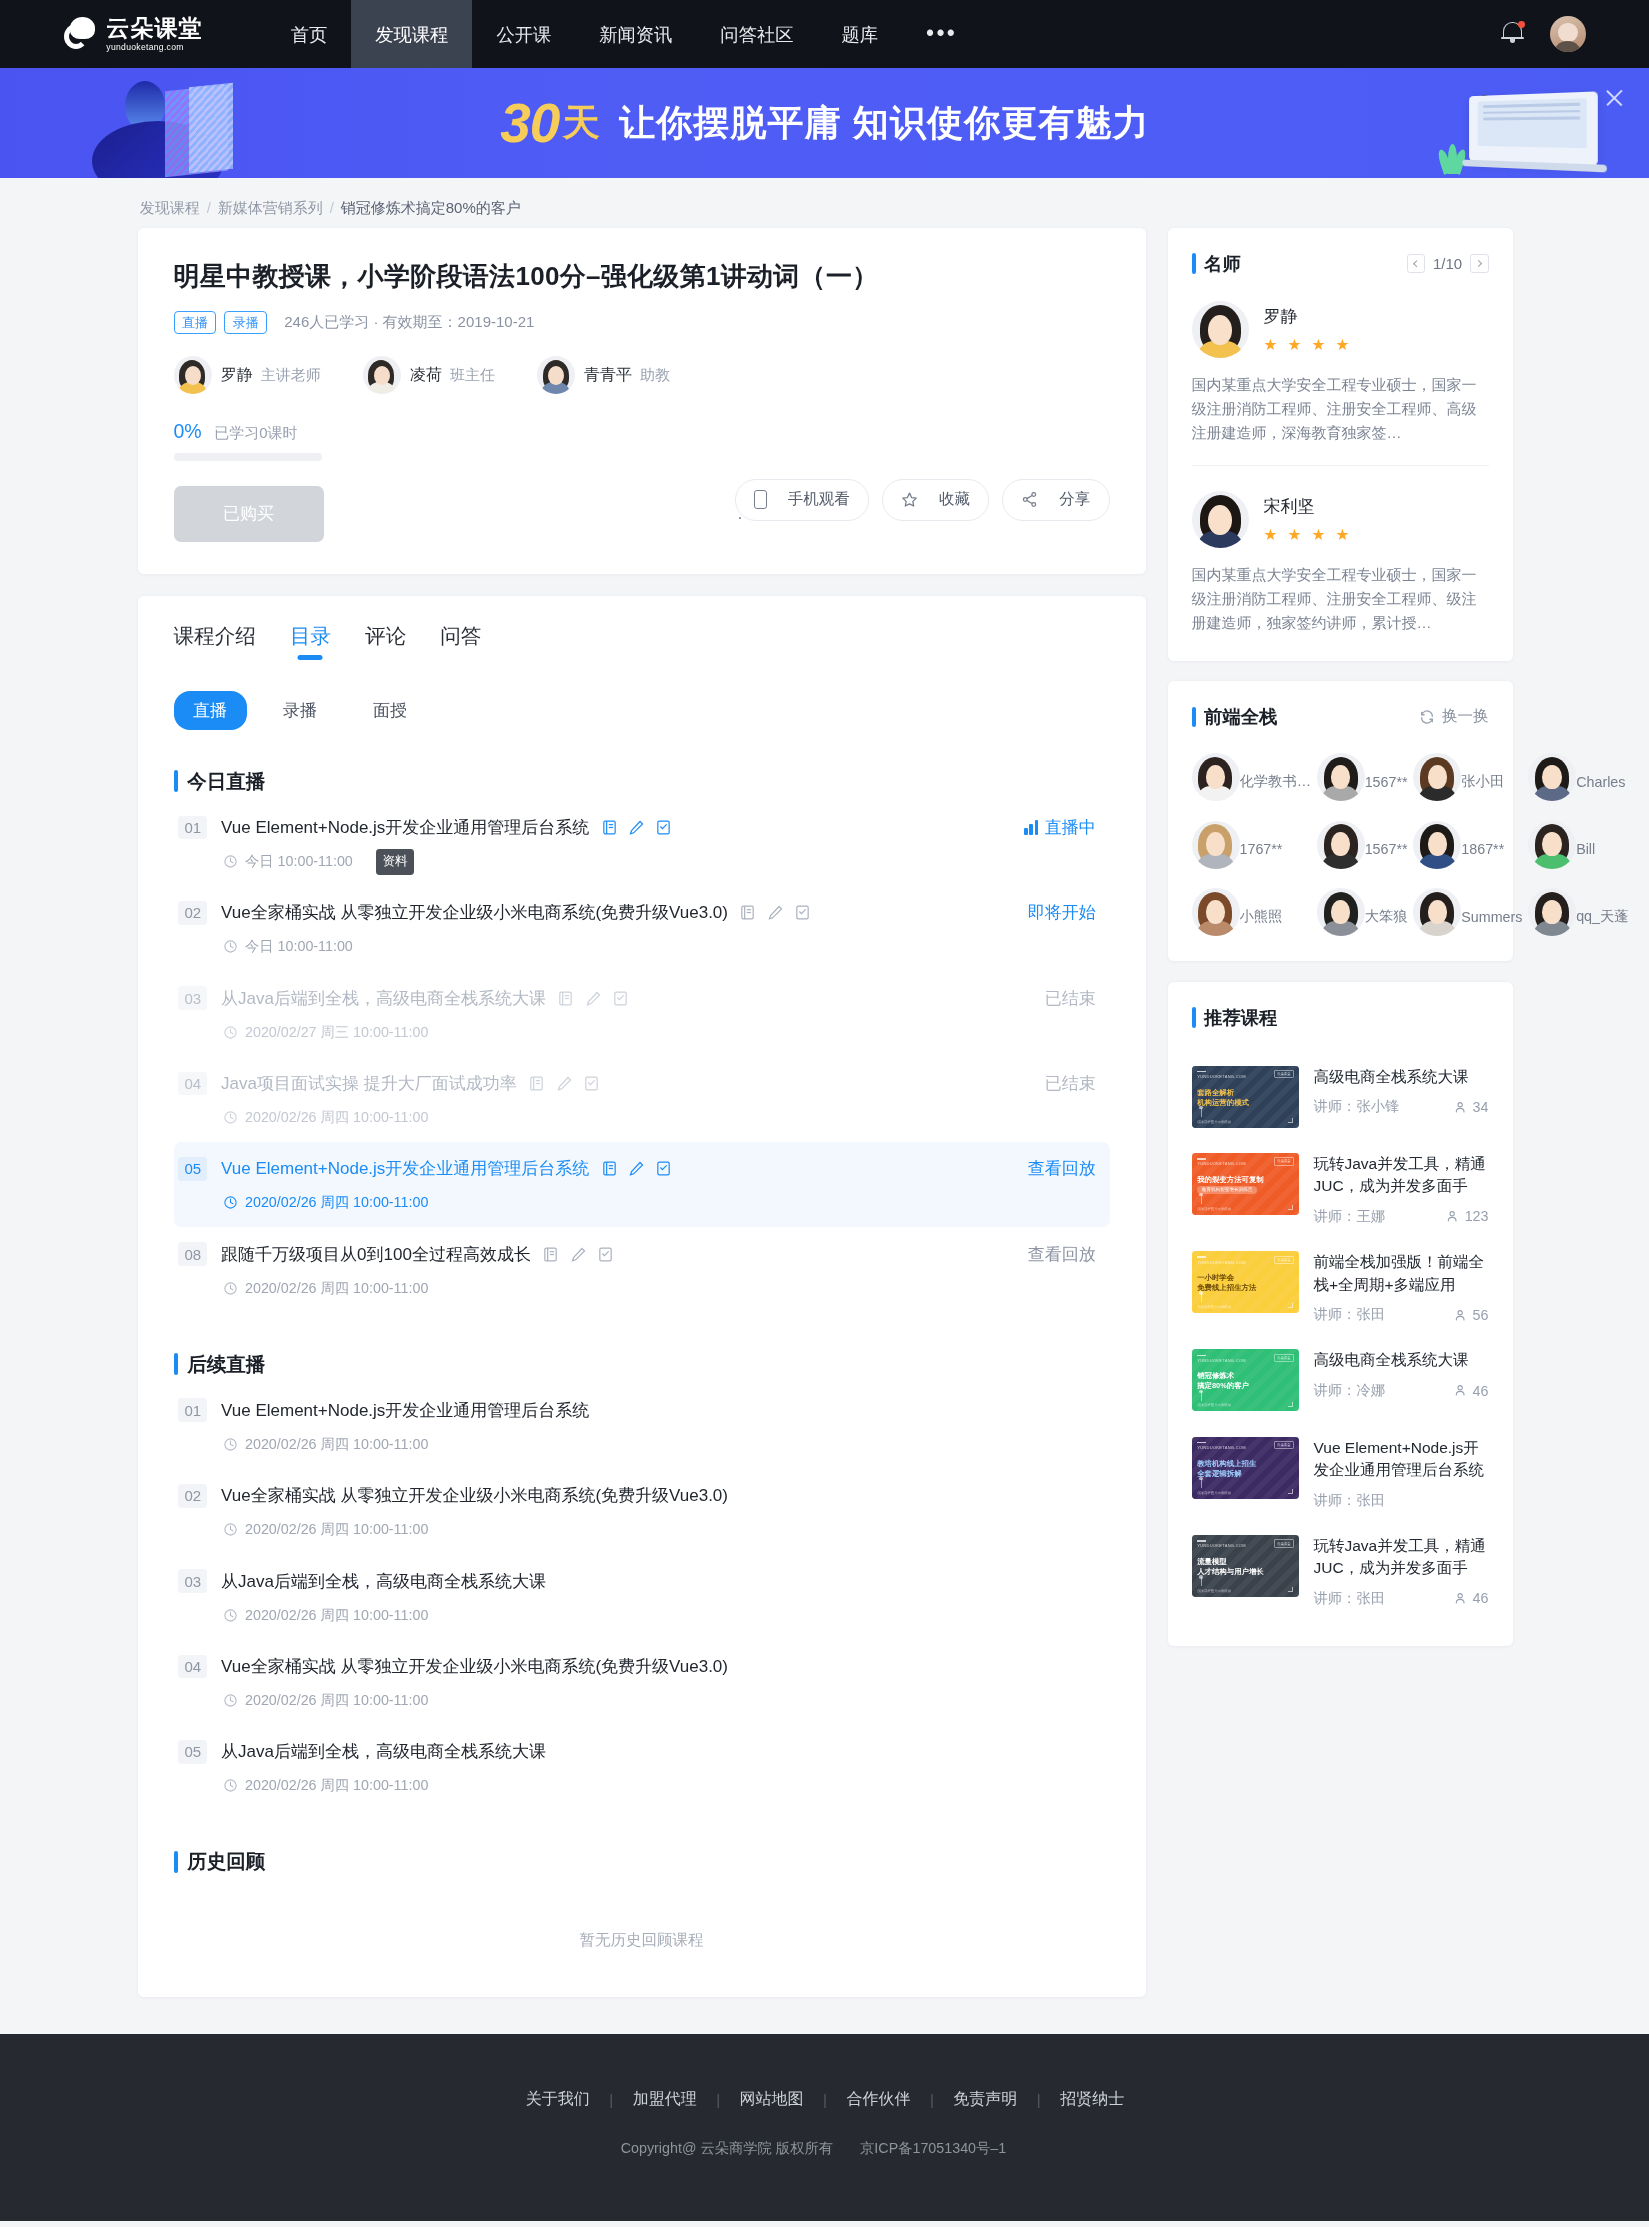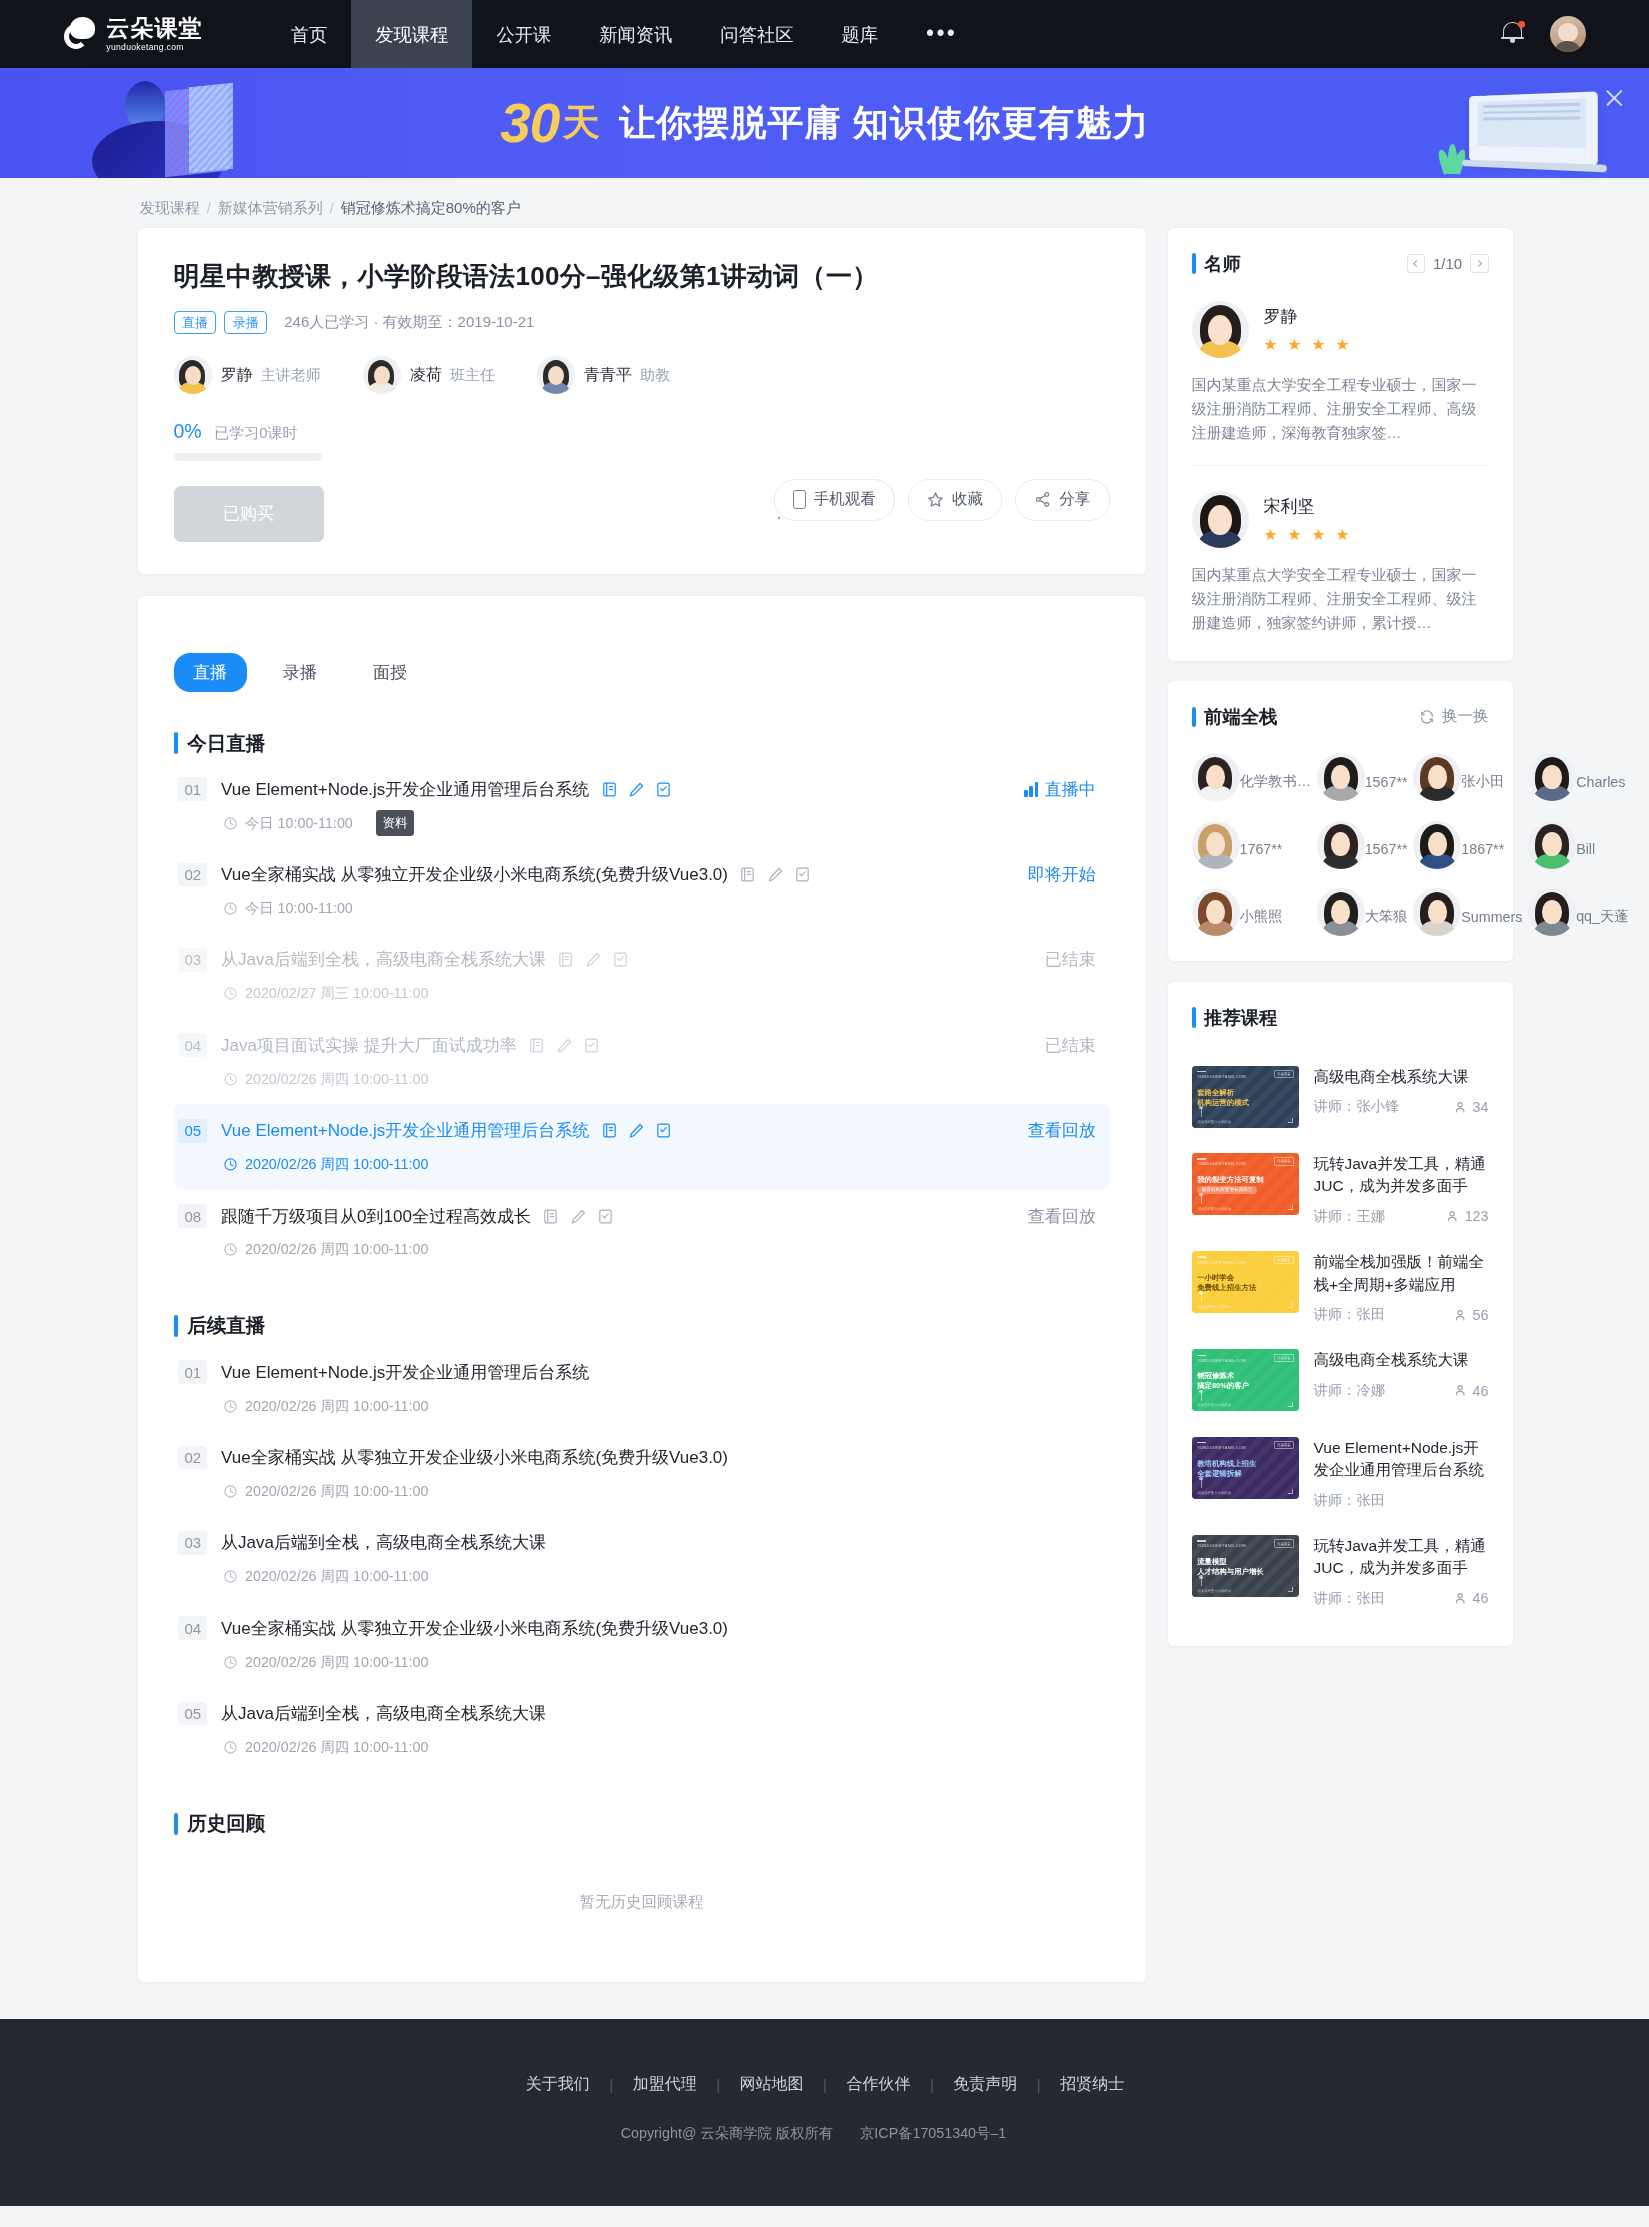--- a/index.html
+++ b/index.html
@@ -114,21 +114,21 @@
   .plabel { font-size:15px; color:#9aa2b1; margin-left:12.6px; }
   .pbar { margin-top:9.2px; width:148px; height:8px; background:#eef0f4; border-radius:4.6px; }
   .pbar i { display:block; height:100%; background:#1b8cf5; border-radius:4.6px; }
 
   .buy-btn { margin-top:25px; width:150px; height:56px; border-radius:6.9px; background:#d2d6db;
     color:#ffffff; font-size:17px; border:none; cursor:pointer; font-family:inherit; }
 
   .action-btns { position:absolute; right:36px; bottom:53px; display:flex; gap:12.6px; }
   .act {
     height:42px; border:1.1px solid #e7eaef; border-radius:22px; display:flex; align-items:center;
-    padding: 0 18.3px; gap:8px; color:#545c6b; font-size:15.5px; cursor:pointer; background:#fff;
+    padding: 0 18.3px; gap:21px; color:#545c6b; font-size:15.5px; cursor:pointer; background:#fff;
   }
   .ico { width:17px; height:17px; flex:none; position:relative; }
   .ico-phone { border:1.4px solid #767e8c; border-radius:2.9px; width:12.6px; height:18.3px; }
   .ico-phone::after{content:"";position:absolute;left:4px;bottom:1.7px;width:2.3px;height:2.3px;border-radius:50%;background:#767e8c;}
   .ico-star svg, .ico-share svg { width:17px; height:17px; display:block; }
 
   
   .tabs-card { margin-top: 22px; padding: 26px 36px 46px 36px; min-height: 1386px; }
   .tabs { display:flex; align-items:flex-end; gap:34px; }
   .tab { font-size:20.6px; color:#2b3038; padding-bottom:10.3px; cursor:pointer; position:relative; }
@@ -389,20 +389,26 @@
                     <line x1="8.4" y1="10.8" x2="15.6" y2="6.3"></line>
                     <line x1="8.4" y1="13.3" x2="15.6" y2="17.7"></line>
                   </svg>
                 </span>
                 <span>分享</span>
               </div>
             </div>
         </div>
 
         <div class="card tabs-card">
+          <div class="tabs" id="tabs">
+              <div class="tab">课程介绍</div>
+              <div class="tab active">目录</div>
+              <div class="tab">评论</div>
+              <div class="tab">问答</div>
+            </div>
           <div class="subtabs" id="subtabs">
               <div class="subtab active">直播</div>
               <div class="subtab">录播</div>
               <div class="subtab">面授</div>
             </div>
 
           <div class="sec-title">
             <div class="bar"></div>
               <div class="txt">今日直播</div>
           </div>

